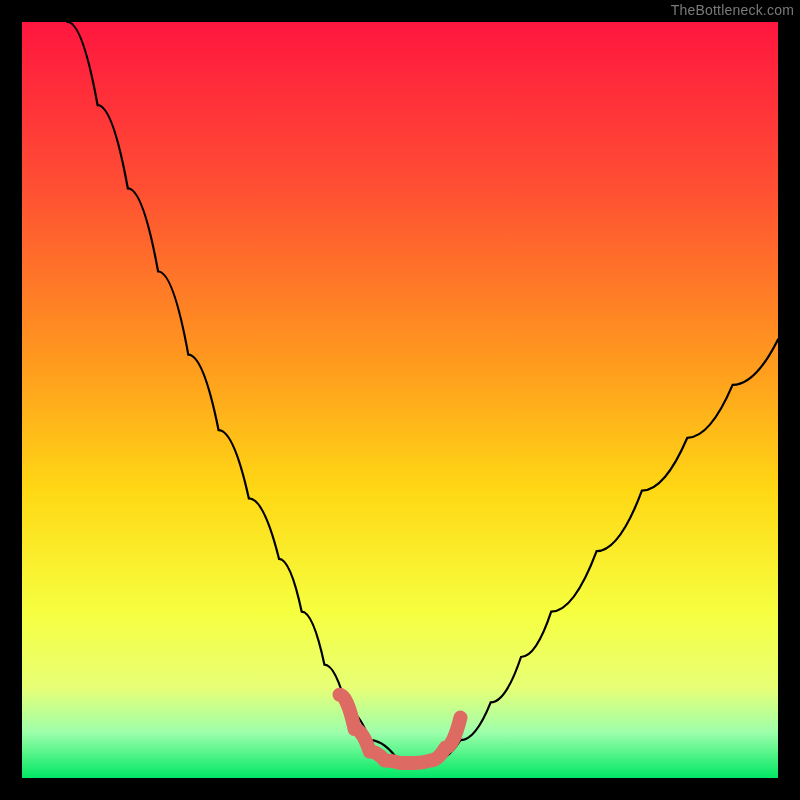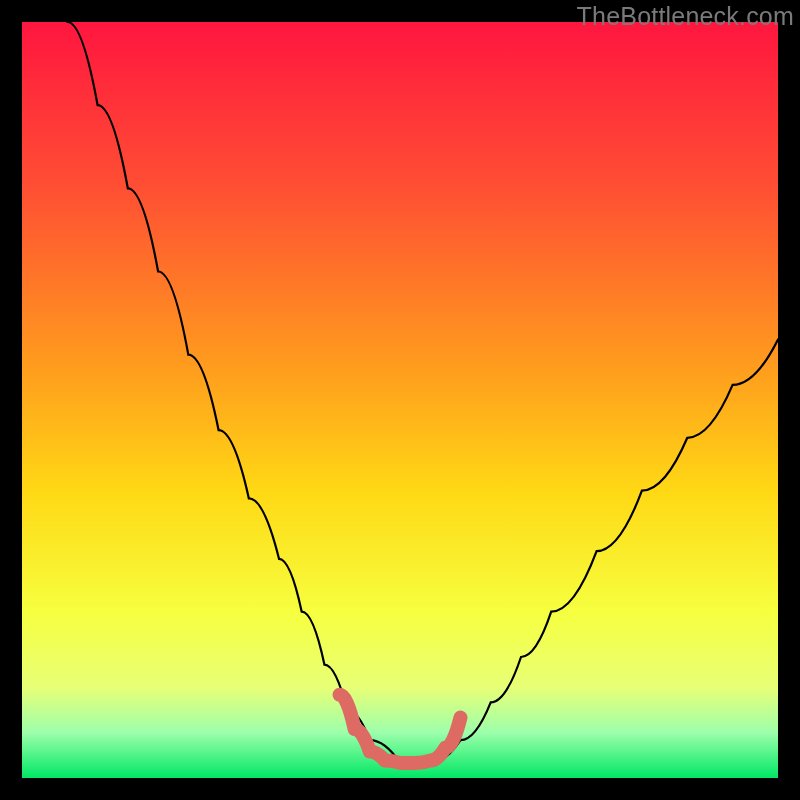--- a/index.html
+++ b/index.html
@@ -24,21 +24,21 @@
     left: 0;
     top: 0;
     width: 756px;
     height: 756px;
   }
   .watermark {
     position: absolute;
     top: 2px;
     right: 6px;
     color: #7a7a7a;
-    font-size: 25px;
+    font-size: 14px;
     font-weight: 500;
     letter-spacing: 0.2px;
     user-select: none;
   }
 </style>
 </head>
 <body>
 
 <div class="frame">
   <svg class="plot" viewBox="0 0 756 756" preserveAspectRatio="none">

